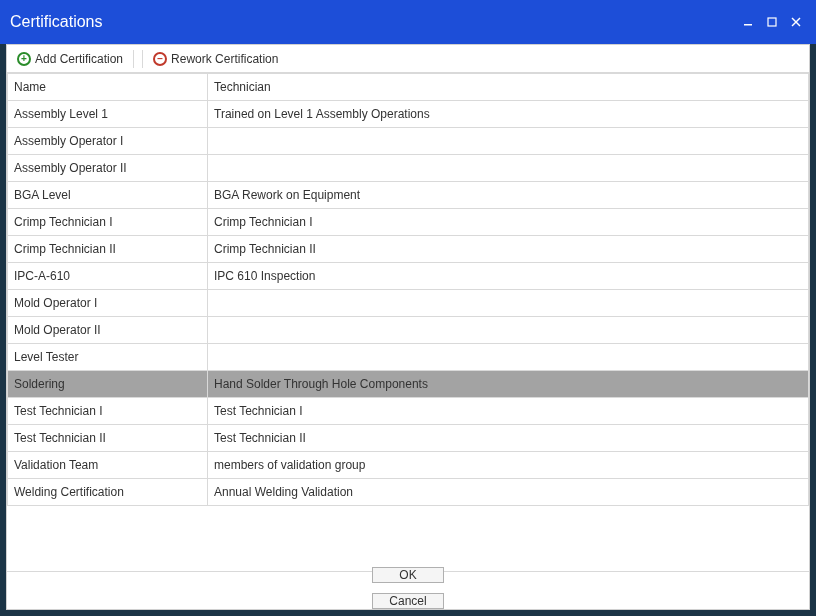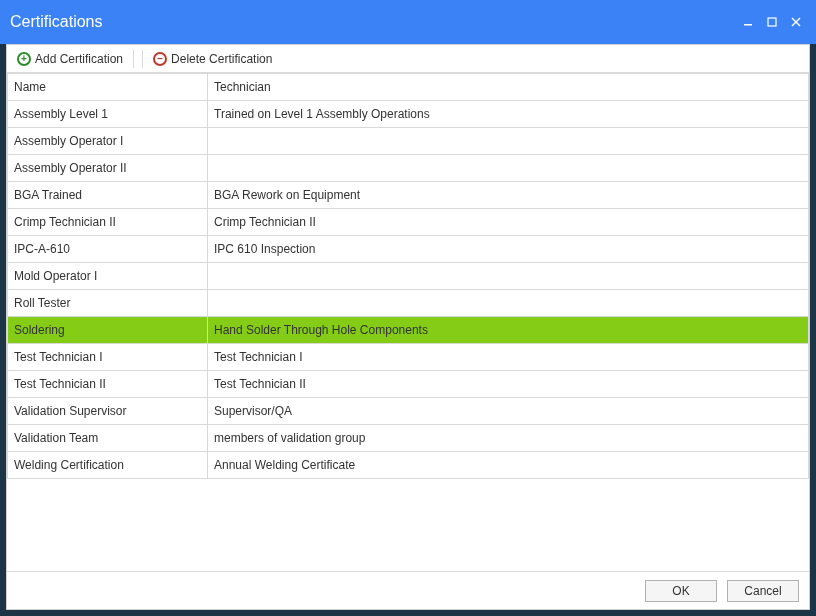--- a/index.html
+++ b/index.html
@@ -8,21 +8,21 @@
     font-size: 12px;
     background: #1b3446;
     width: 816px;
     height: 616px;
     overflow: hidden;
     display: flex;
     flex-direction: column;
   }
   .titlebar {
     height: 44px;
-    background: #3b82f6;
+    background: #1d4ed8;
     color: #fff;
     display: flex;
     align-items: center;
     padding: 0 10px;
   }
   .titlebar-title {
     font-size: 16px;
     font-weight: 300;
     flex: 1;
   }
@@ -96,30 +96,31 @@
     color: #333;
     height: 21px;
     white-space: nowrap;
     overflow: hidden;
   }
   th {
     background: #fff;
     font-size: 12px;
   }
   tr.selected td {
-    background: #84cc16;
+    background: #a3a3a3;
   }
   .footer {
     height: 38px;
     border-top: 1px solid #d9d9d9;
     display: flex;
     align-items: center;
     justify-content: flex-end;
     padding: 0 10px;
     gap: 10px;
+    flex-direction: column;
   }
   .btn {
     min-width: 72px;
     height: 22px;
     border: 1px solid #b0b0b0;
     background: #f5f5f5;
     cursor: pointer;
     display: inline-flex;
     align-items: center;
     justify-content: center;
@@ -155,21 +156,21 @@
 
   <div class="toolbar">
     <div class="tool-btn">
       <span class="icon-circ icon-add">+</span>
       <span>Add Certification</span>
     </div>
     <div class="tool-sep"></div>
     <div class="tool-sep"></div>
     <div class="tool-btn">
       <span class="icon-circ icon-del">−</span>
-      <span>Delete Certification</span>
+      <span>Rework Certification</span>
     </div>
   </div>
 
   <div class="table-wrap">
     <table>
       <colgroup>
         <col class="col-name">
         <col>
       </colgroup>
       <thead>
@@ -185,62 +186,66 @@
           </tr>
           <tr>
             <td>Assembly Operator I</td>
             <td></td>
           </tr>
           <tr>
             <td>Assembly Operator II</td>
             <td></td>
           </tr>
           <tr>
-            <td>BGA Trained</td>
+            <td>BGA Level</td>
             <td>BGA Rework on Equipment</td>
+          </tr>
+          <tr>
+            <td>Crimp Technician I</td>
+            <td>Crimp Technician I</td>
           </tr>
           <tr>
             <td>Crimp Technician II</td>
             <td>Crimp Technician II</td>
           </tr>
           <tr>
             <td>IPC-A-610</td>
             <td>IPC 610 Inspection</td>
           </tr>
           <tr>
             <td>Mold Operator I</td>
             <td></td>
           </tr>
           <tr>
-            <td>Roll Tester</td>
+            <td>Mold Operator II</td>
+            <td></td>
+          </tr>
+          <tr>
+            <td>Level Tester</td>
             <td></td>
           </tr>
           <tr class="selected">
             <td>Soldering</td>
             <td>Hand Solder Through Hole Components</td>
           </tr>
           <tr>
             <td>Test Technician I</td>
             <td>Test Technician I</td>
           </tr>
           <tr>
             <td>Test Technician II</td>
             <td>Test Technician II</td>
           </tr>
           <tr>
-            <td>Validation Supervisor</td>
-            <td>Supervisor/QA</td>
-          </tr>
-          <tr>
             <td>Validation Team</td>
             <td>members of validation group</td>
           </tr>
           <tr>
             <td>Welding Certification</td>
-            <td>Annual Welding Certificate</td>
+            <td>Annual Welding Validation</td>
           </tr>
         </tbody>
     </table>
   </div>
 
   <div class="footer">
     <button class="btn">OK</button>
     <button class="btn">Cancel</button>
   </div>
 

